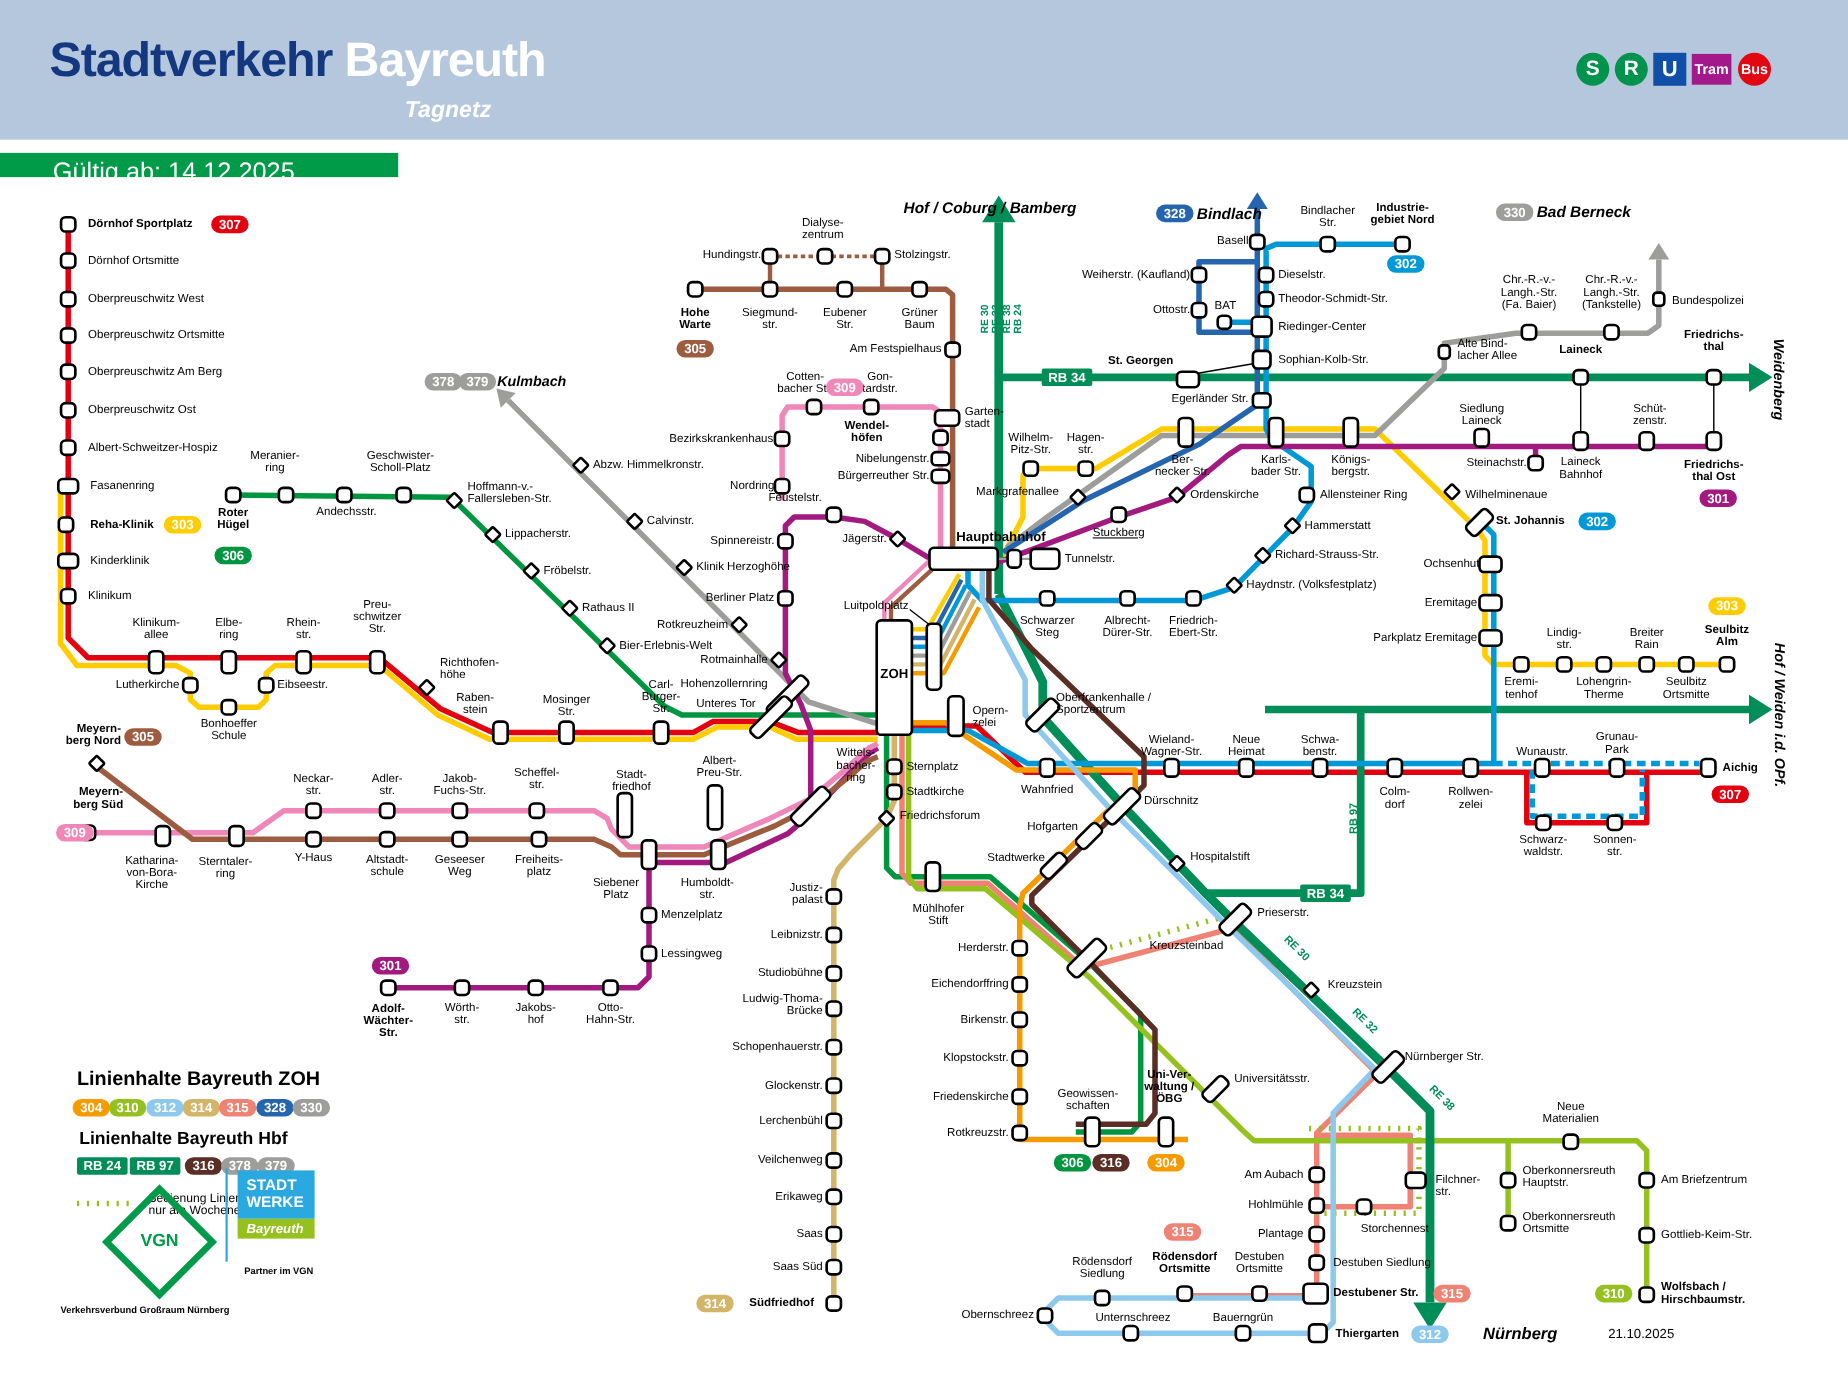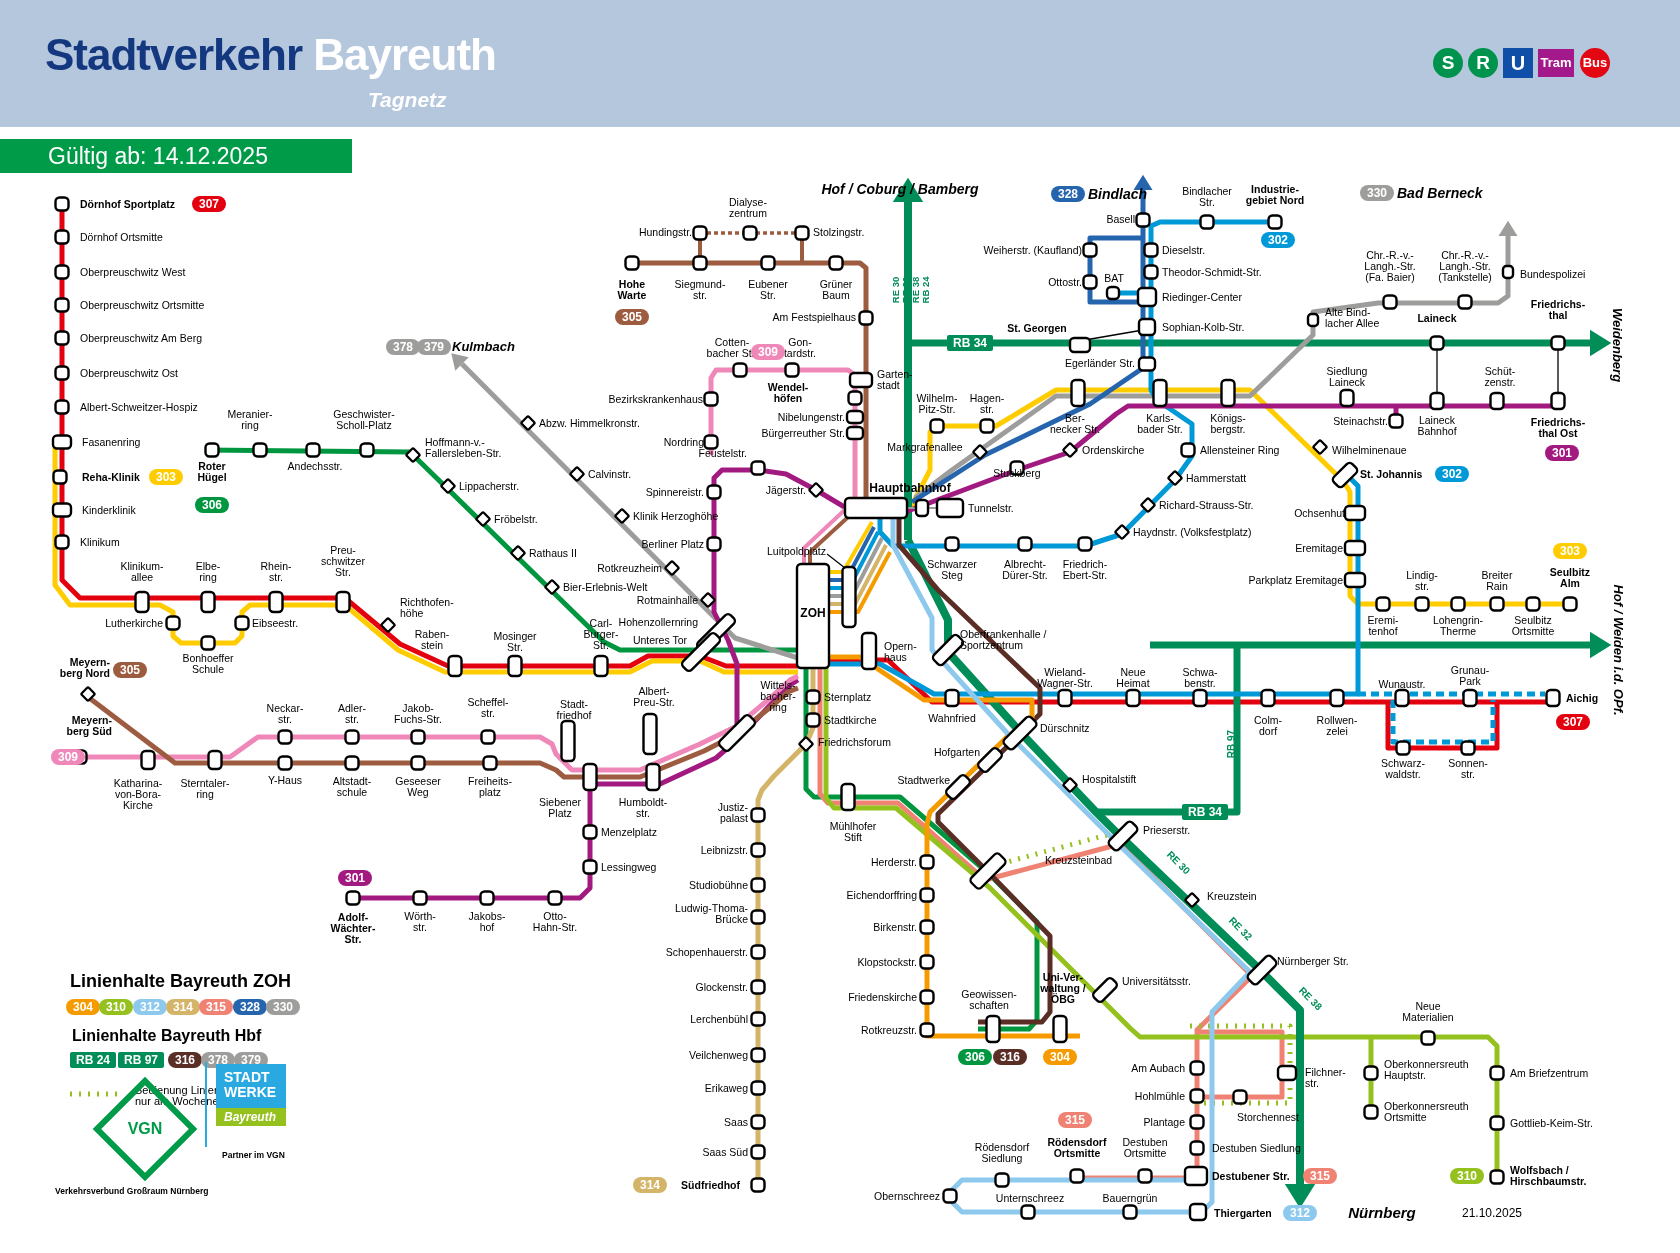--- a/index.html
+++ b/index.html
@@ -3,21 +3,21 @@
 <meta charset="utf-8">
 <style>
   html,body{margin:0;padding:0;background:#fff;}
   #page{position:relative;width:1680px;height:1253px;overflow:hidden;background:#fff;
         font-family:"Liberation Sans","DejaVu Sans",sans-serif;}
   #header{position:absolute;left:0;top:0;width:1680px;height:127px;background:#b5c7dd;}
   #title{position:absolute;left:45px;top:30px;font-size:44px;letter-spacing:-1px;}
   #title .t1{color:#14387f;font-weight:bold;}
   #title .t2{color:#ffffff;font-weight:bold;}
   #subtitle{position:absolute;left:368px;top:88px;color:#ffffff;font-size:21px;font-style:italic;font-weight:bold;}
-  #banner{position:absolute;left:0;top:139px;width:352px;height:34px;background:#009b48;}
+  #banner{position:absolute;left:0;top:139px;width:352px;height:22px;background:#009b48;padding-left:10px;}
   #banner span{position:absolute;left:48px;top:4px;color:#fff;font-size:23px;}
   .logo{position:absolute;top:48px;color:#fff;font-weight:bold;text-align:center;}
   .lc{width:30px;height:30px;border-radius:50%;line-height:30px;font-size:19px;}
   .ls{width:30px;height:30px;line-height:30px;font-size:20px;}
   .lr{width:36px;height:28px;line-height:28px;font-size:13px;top:49px;}
   #svgmap{position:absolute;left:0;top:0;}
   .lbl{position:absolute;white-space:pre;line-height:1.04;color:#000;font-size:10.5px;}
   .badge{position:absolute;color:#fff;font-weight:bold;font-size:12px;text-align:center;
          transform:translate(-50%,-50%);}
   .pill{border-radius:10px;padding:1px 7px;}
@@ -418,21 +418,21 @@
       <div class="lbl" style="left: 1114px; top: 278px; transform: translate(-50%, -50%); text-align: center;">BAT</div>
       <div class="lbl" style="left: 1162px; top: 297px; transform: translate(0px, -50%); text-align: left;">Riedinger-Center</div>
       <div class="lbl" style="left: 1162px; top: 327px; transform: translate(0px, -50%); text-align: left;">Sophian-Kolb-Str.</div>
       <div class="lbl" style="left: 1037px; top: 328px; transform: translate(-50%, -50%); text-align: center; font-weight: bold;">St. Georgen</div>
       <div class="lbl" style="left: 1135px; top: 363px; transform: translate(-100%, -50%); text-align: right;">Egerländer Str.</div>
       <div class="lbl" style="left: 925px; top: 447px; transform: translate(-50%, -50%); text-align: center;">Markgrafenallee</div>
       <div class="lbl" style="left: 937px; top: 404px; transform: translate(-50%, -50%); text-align: center;">Wilhelm-
 Pitz-Str.</div>
       <div class="lbl" style="left: 987px; top: 404px; transform: translate(-50%, -50%); text-align: center;">Hagen-
 str.</div>
-      <div class="lbl" style="left: 1017px; top: 473px; transform: translate(-50%, -50%); text-align: center;">Stuckberg</div>
+      <div class="lbl" style="left: 1017px; top: 485px; transform: translate(-50%, -50%); text-align: center; text-decoration: underline;">Stuckberg</div>
       <div class="lbl" style="left: 968px; top: 508px; transform: translate(0px, -50%); text-align: left;">Tunnelstr.</div>
       <div class="lbl" style="left: 910px; top: 488px; transform: translate(-50%, -50%); text-align: center; font-weight: bold; font-size: 12px;">Hauptbahnhof</div>
       <div class="lbl" style="left: 952px; top: 570px; transform: translate(-50%, -50%); text-align: center;">Schwarzer
 Steg</div>
       <div class="lbl" style="left: 1025px; top: 570px; transform: translate(-50%, -50%); text-align: center;">Albrecht-
 Dürer-Str.</div>
       <div class="lbl" style="left: 1085px; top: 570px; transform: translate(-50%, -50%); text-align: center;">Friedrich-
 Ebert-Str.</div>
       <div class="lbl" style="left: 1133px; top: 532px; transform: translate(0px, -50%); text-align: left;">Haydnstr. (Volksfestplatz)</div>
       <div class="lbl" style="left: 1159px; top: 505px; transform: translate(0px, -50%); text-align: left;">Richard-Strauss-Str.</div>
@@ -558,21 +558,21 @@
 Ortsmitte</div>
       <div class="lbl" style="left: 940px; top: 1196px; transform: translate(-100%, -50%); text-align: right;">Obernschreez</div>
       <div class="lbl" style="left: 1030px; top: 1198px; transform: translate(-50%, -50%); text-align: center;">Unternschreez</div>
       <div class="lbl" style="left: 1130px; top: 1198px; transform: translate(-50%, -50%); text-align: center;">Bauerngrün</div>
       <div class="lbl" style="left: 1214px; top: 1213px; transform: translate(0px, -50%); text-align: left; font-weight: bold;">Thiergarten</div>
       <div class="lbl" style="left: 1382px; top: 1213px; transform: translate(-50%, -50%); text-align: center; font-weight: bold; font-style: italic; font-size: 15px;">Nürnberg</div>
       <div class="lbl" style="left: 1492px; top: 1213px; transform: translate(-50%, -50%); text-align: center; font-size: 12px;">21.10.2025</div>
       <div class="lbl" style="left: 826px; top: 551px; transform: translate(-100%, -50%); text-align: right;">Luitpoldplatz</div>
       <div class="lbl" style="left: 813px; top: 613px; transform: translate(-50%, -50%); text-align: center; font-weight: bold; font-size: 12px;">ZOH</div>
       <div class="lbl" style="left: 884px; top: 652px; transform: translate(0px, -50%); text-align: left;">Opern-
-haus</div>
+zelei</div>
       <div class="lbl" style="left: 824px; top: 697px; transform: translate(0px, -50%); text-align: left;">Sternplatz</div>
       <div class="lbl" style="left: 824px; top: 720px; transform: translate(0px, -50%); text-align: left;">Stadtkirche</div>
       <div class="lbl" style="left: 818px; top: 742px; transform: translate(0px, -50%); text-align: left;">Friedrichsforum</div>
       <div class="lbl" style="left: 853px; top: 832px; transform: translate(-50%, -50%); text-align: center;">Mühlhofer
 Stift</div>
       <div class="lbl" style="left: 778px; top: 696px; transform: translate(-50%, -50%); text-align: center;">Wittels-
 bacher-
 ring</div>
       <div class="lbl" style="left: 654px; top: 697px; transform: translate(-50%, -50%); text-align: center;">Albert-
 Preu-Str.</div>

